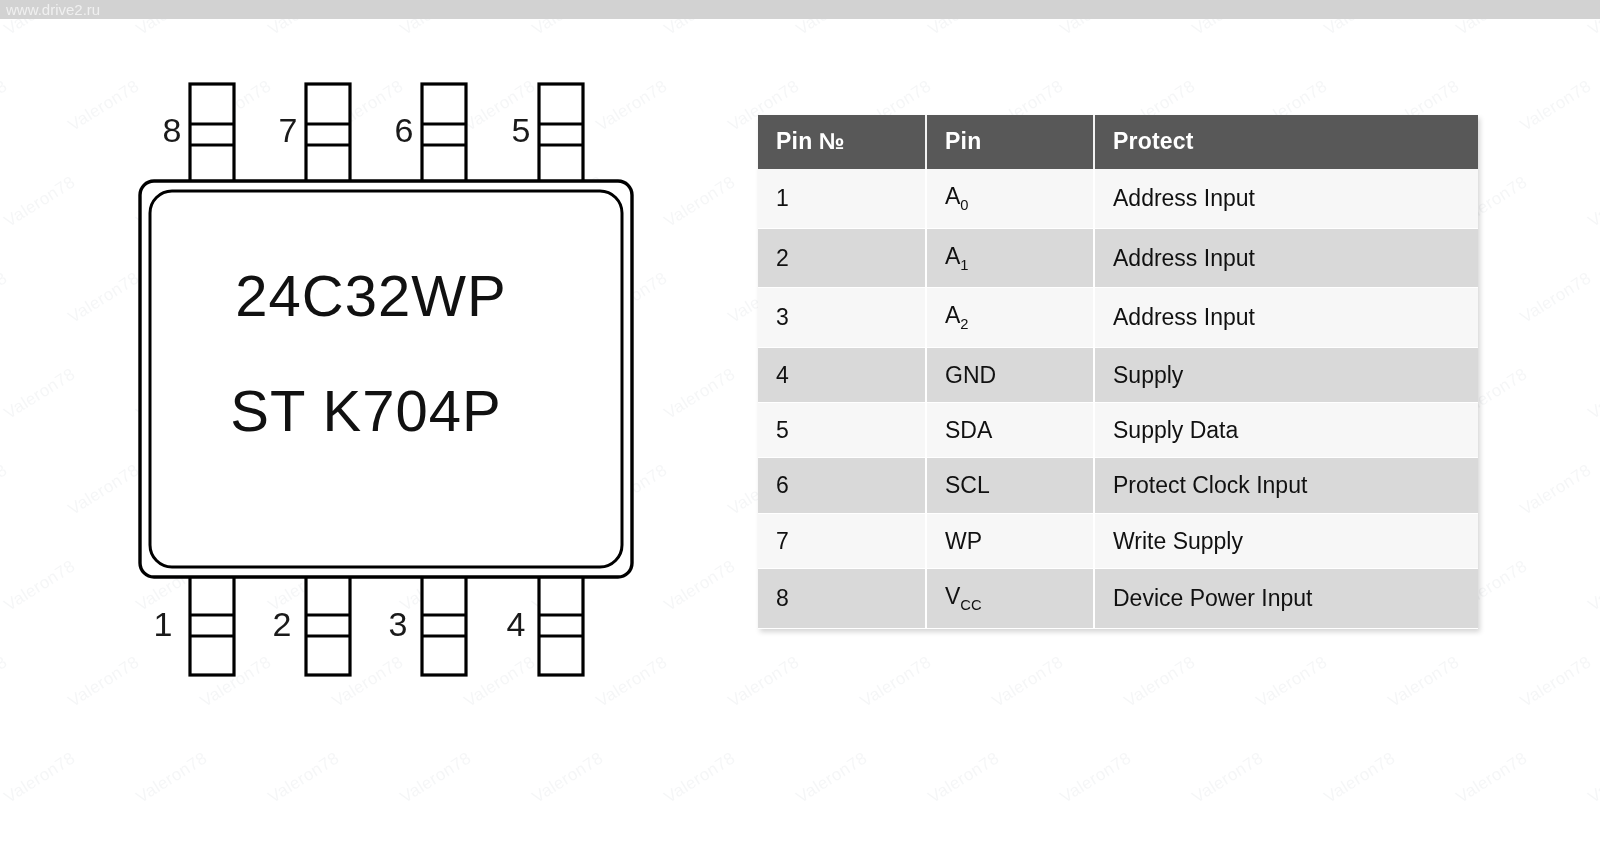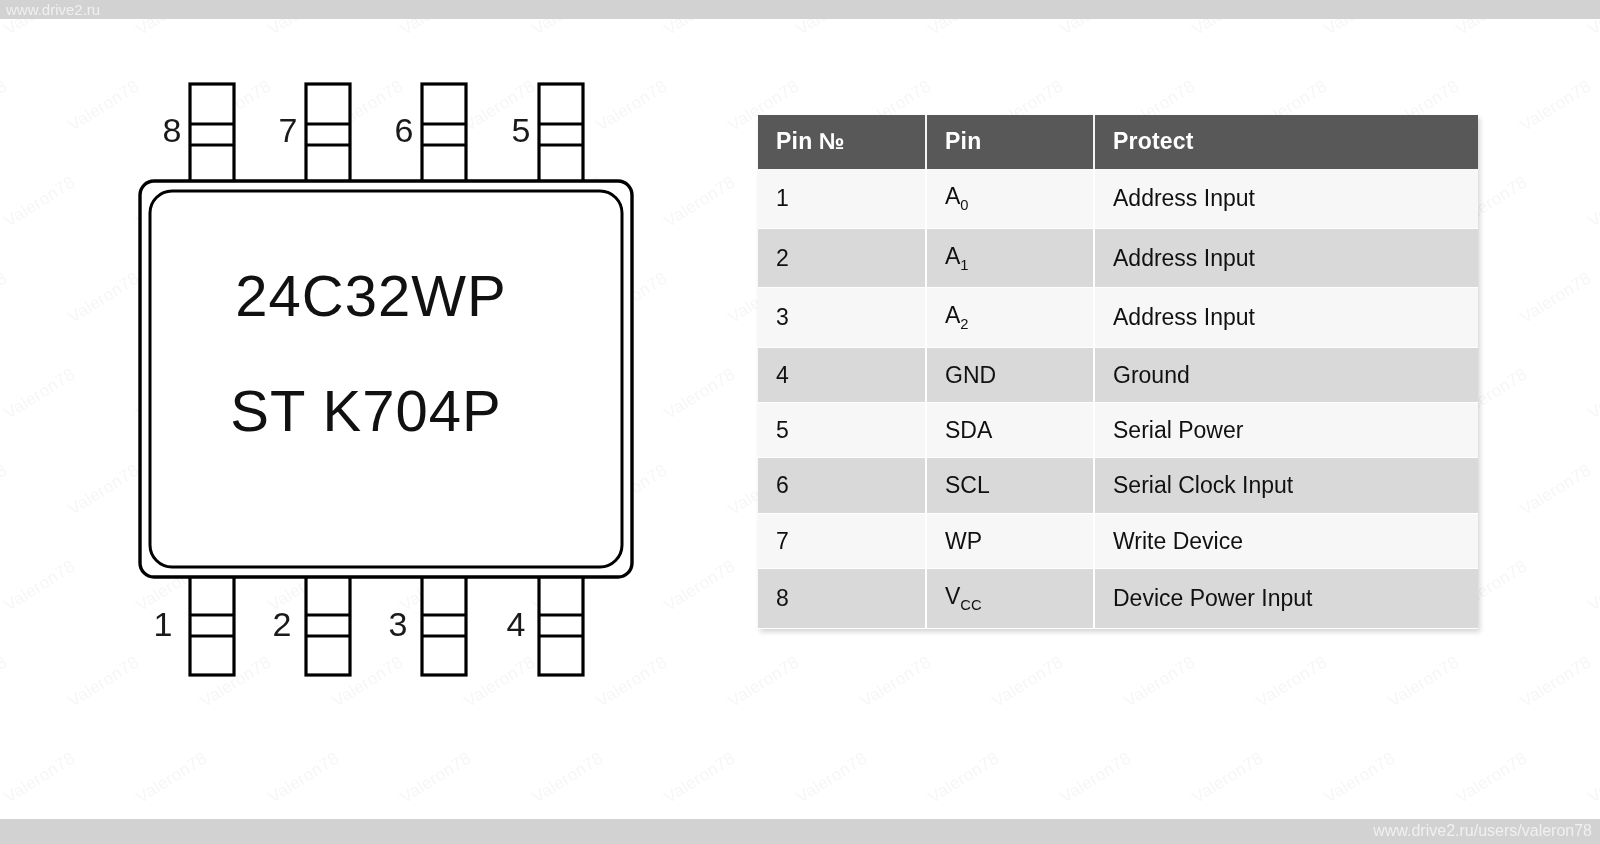--- a/index.html
+++ b/index.html
@@ -393,47 +393,44 @@
             <td>Address Input</td>
           </tr>
           <tr class="row-odd">
             <td>3</td>
             <td><span>A</span><span class="sub">2</span></td>
             <td>Address Input</td>
           </tr>
           <tr class="row-even">
             <td>4</td>
             <td><span>GND</span></td>
-            <td>Ground</td>
+            <td>Supply</td>
           </tr>
           <tr class="row-odd">
             <td>5</td>
             <td><span>SDA</span></td>
-            <td>Serial Power</td>
+            <td>Supply Data</td>
           </tr>
           <tr class="row-even">
             <td>6</td>
             <td><span>SCL</span></td>
-            <td>Serial Clock Input</td>
+            <td>Protect Clock Input</td>
           </tr>
           <tr class="row-odd">
             <td>7</td>
             <td><span>WP</span></td>
-            <td>Write Device</td>
+            <td>Write Supply</td>
           </tr>
           <tr class="row-even">
             <td>8</td>
             <td><span>V</span><span class="sub">CC</span></td>
             <td>Device Power Input</td>
           </tr>
         </tbody>
     </table>
   </div>
 
   <div id="top-bar" class="site-bar">
     <span class="site-bar-text" id="top-bar-text">www.drive2.ru</span>
   </div>
 
-  <div id="bottom-bar" class="site-bar">
-    <span class="site-bar-text" id="bottom-bar-text">www.drive2.ru/users/valeron78</span>
-  </div>
 
 </div>
 
 </body></html>

